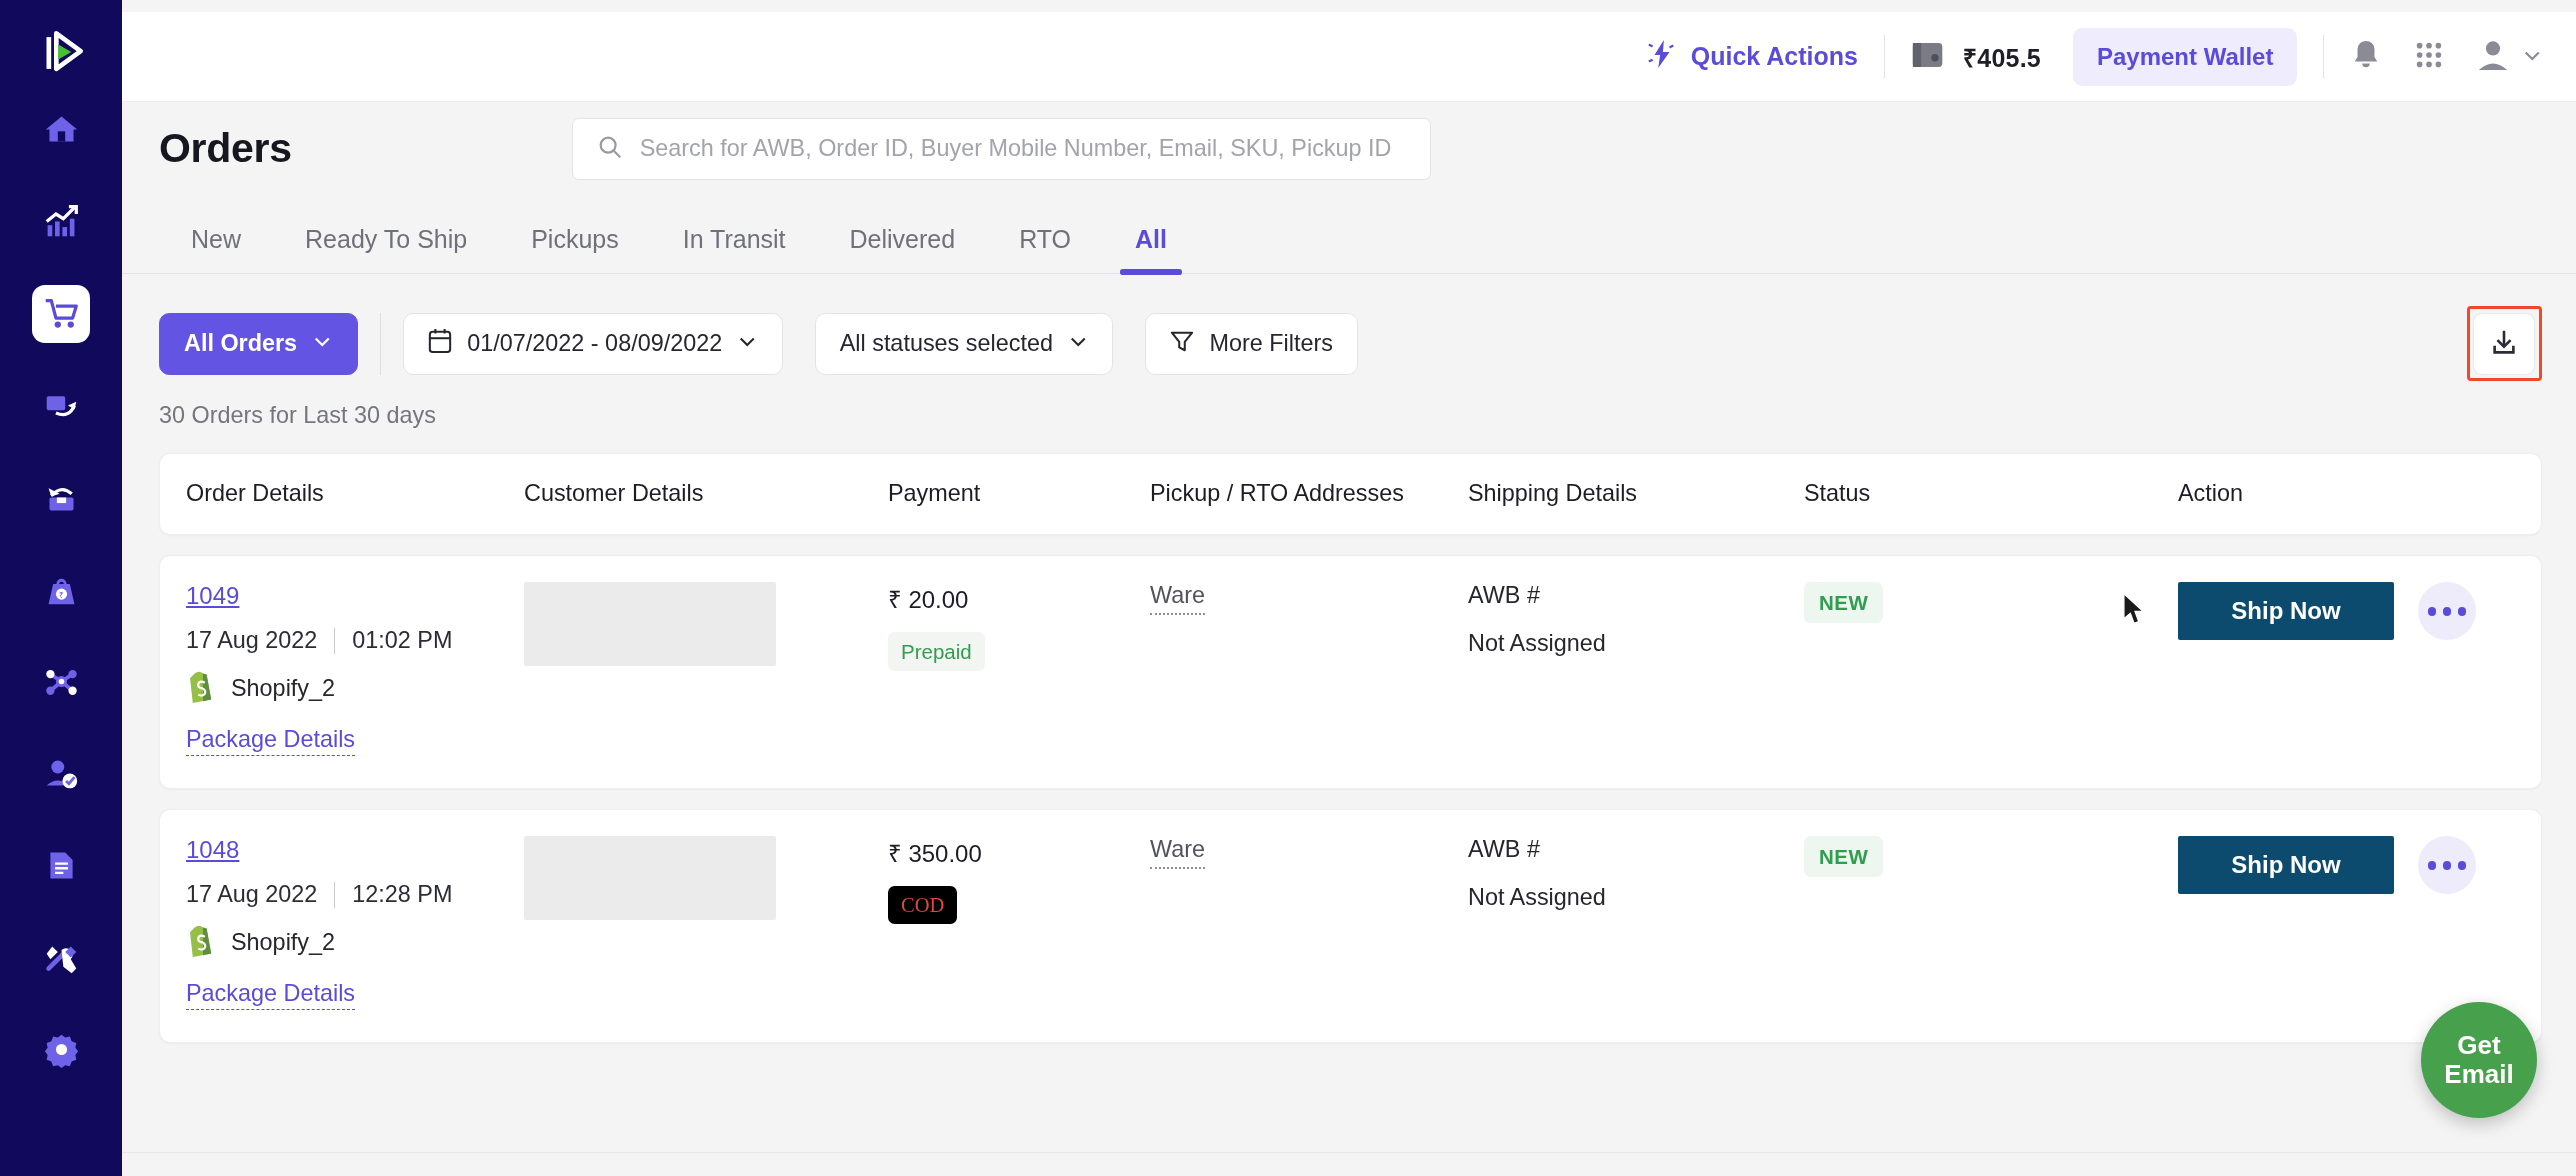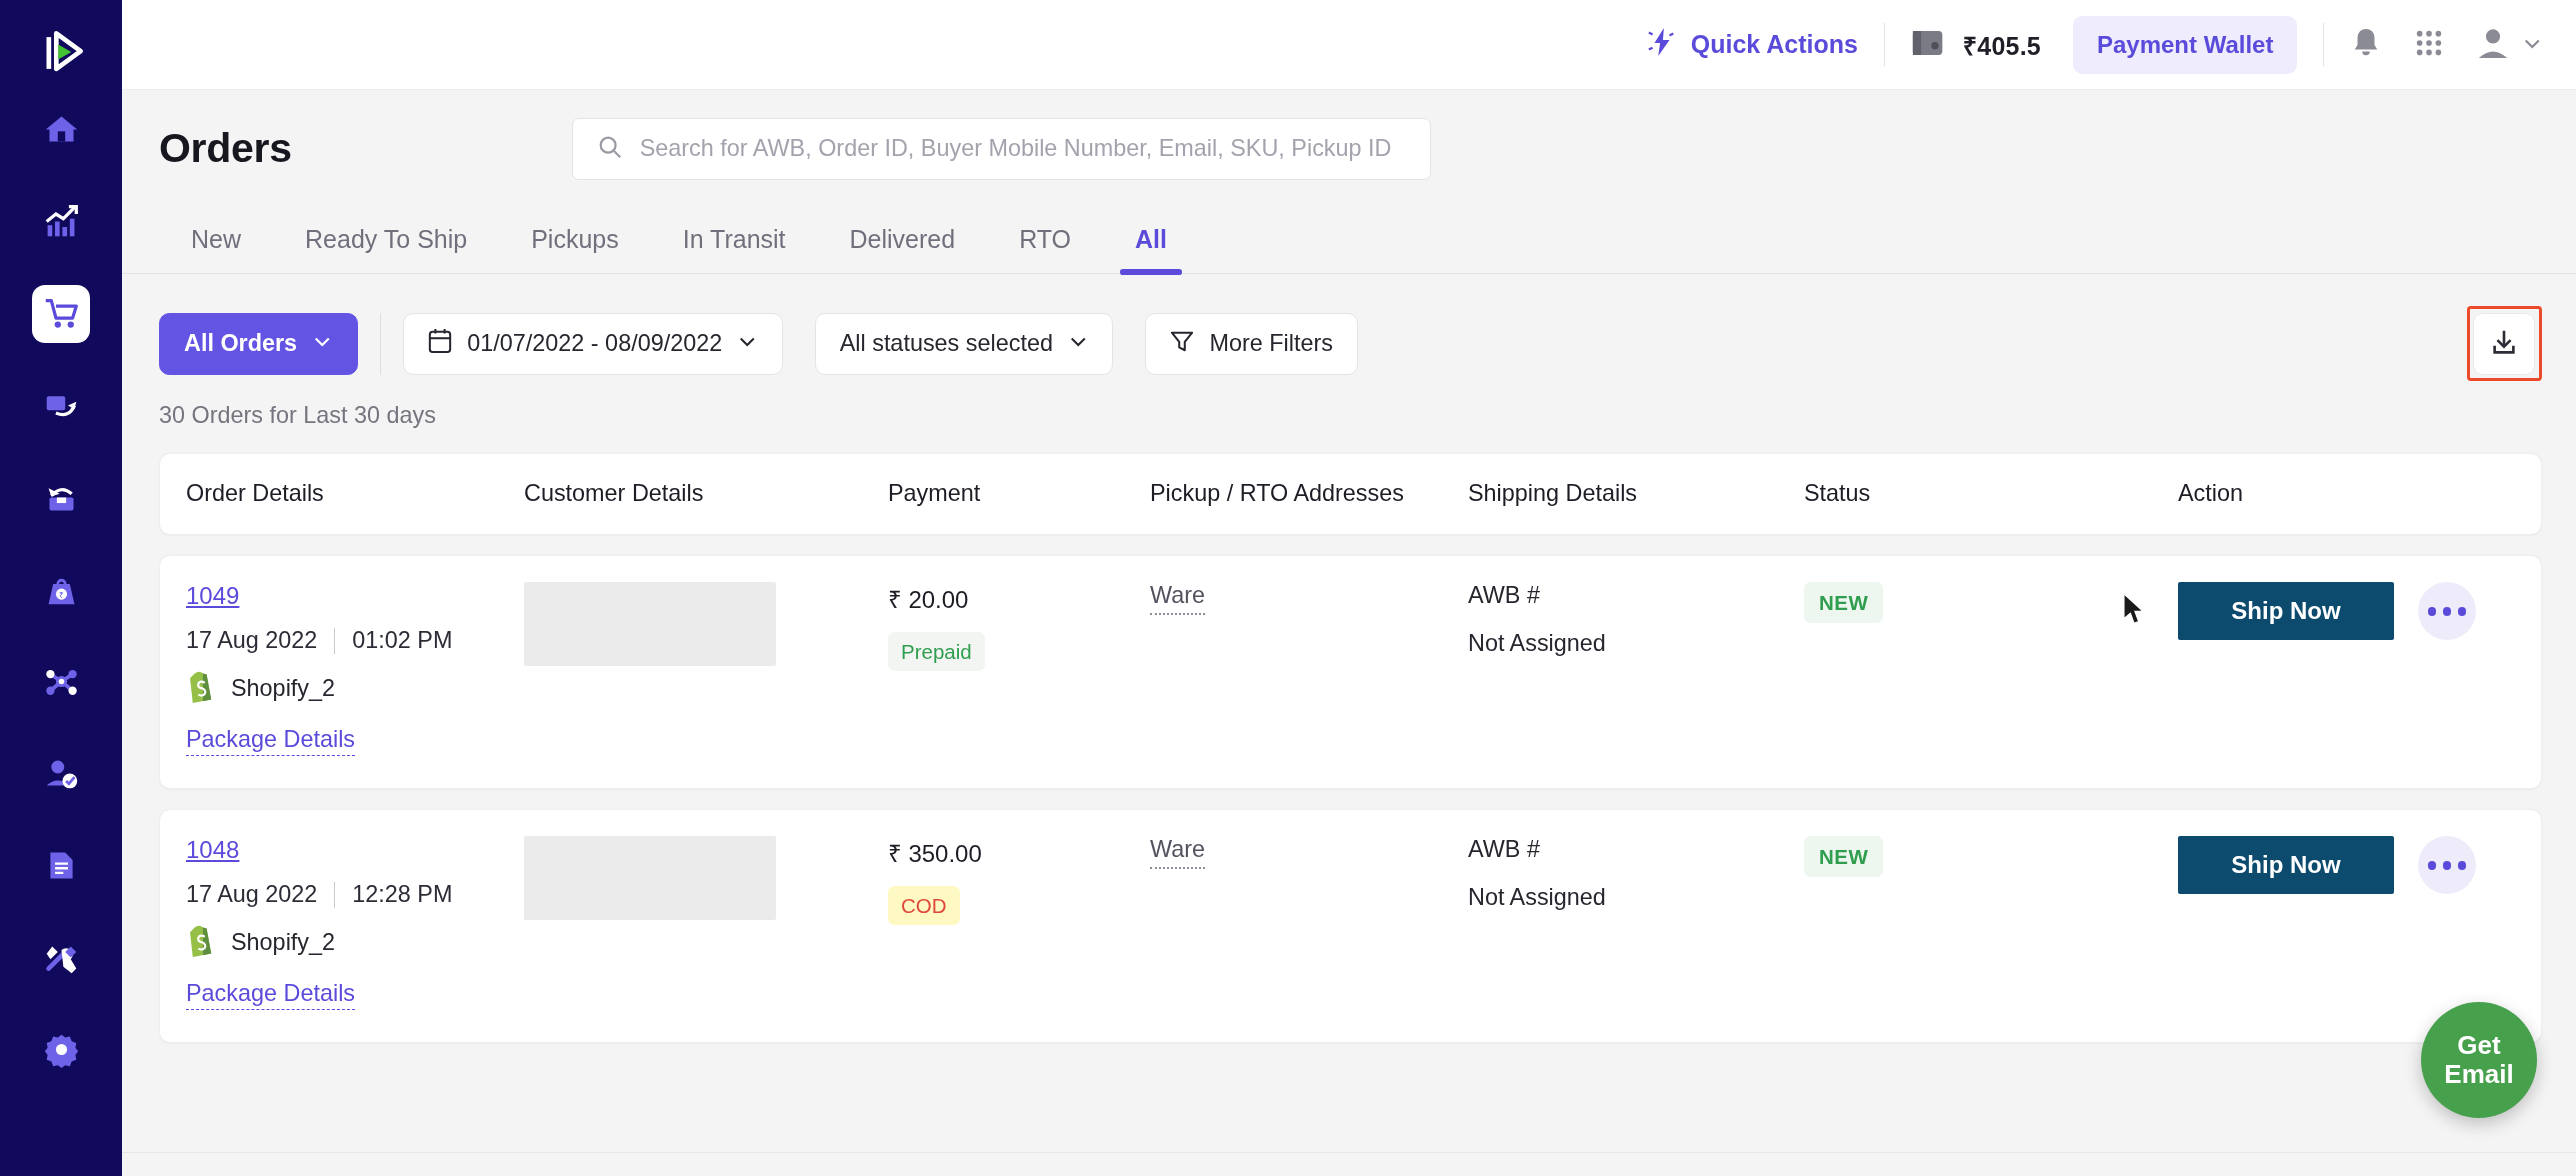--- a/index.html
+++ b/index.html
@@ -24,21 +24,21 @@
   .nav-item {
     width: 58px; height: 58px; border-radius: 13px;
     display: flex; align-items: center; justify-content: center;
     cursor: pointer;
   }
   .nav-item.active { background: #ffffff; }
   .nav-item svg { display: block; }
 
   
   .topbar {
-    position: absolute; left: 122px; top: 0;
+    position: absolute; left: 122px; top: 12px;
     width: 2454px; height: 90px;
     background: #ffffff;
     display: flex; align-items: center; justify-content: flex-end;
     padding-right: 34px;
     border-bottom: 0.9px solid #ececee;
     z-index: 30;
   }
   .quick-actions {
     display: flex; align-items: center; gap: 13px;
     color: #5b4bdb; font-size: 25px; font-weight: 600; cursor: pointer;
@@ -203,21 +203,21 @@
   }
   .cust-placeholder {
     width: 252px; height: 84px; background: #ebebeb; border-radius: 1.9px;
   }
   .amount { font-size: 24px; color: #1d1d26; }
   .tag {
     margin-top: 17px; display: inline-block;
     font-size: 20.5px; padding: 7.5px 13px; border-radius: 6.5px;
   }
   .tag-prepaid { background: #f2f5f2; color: #2f9e4f; }
-  .tag-cod { background: #fef9c3; color: #e0483c; }
+  .tag-cod { background: #000000; color: #e0483c; font-family: Liberation Serif, serif; }
   .ware {
     font-size: 23.4px; color: #53535f;
     border-bottom: 2.8px dotted #8d8d99; display: inline-block; padding-bottom: 3.7px;
   }
   .awb { font-size: 23.4px; color: #26262e; }
   .awb-sub { margin-top: 20.5px; font-size: 23.4px; color: #26262e; }
   .badge-new {
     display: inline-block; background: #eef7ef; color: #2f9e4f;
     font-size: 20.5px; font-weight: 600;
     padding: 8.4px 15px; border-radius: 6.5px; letter-spacing: 0.5px;

